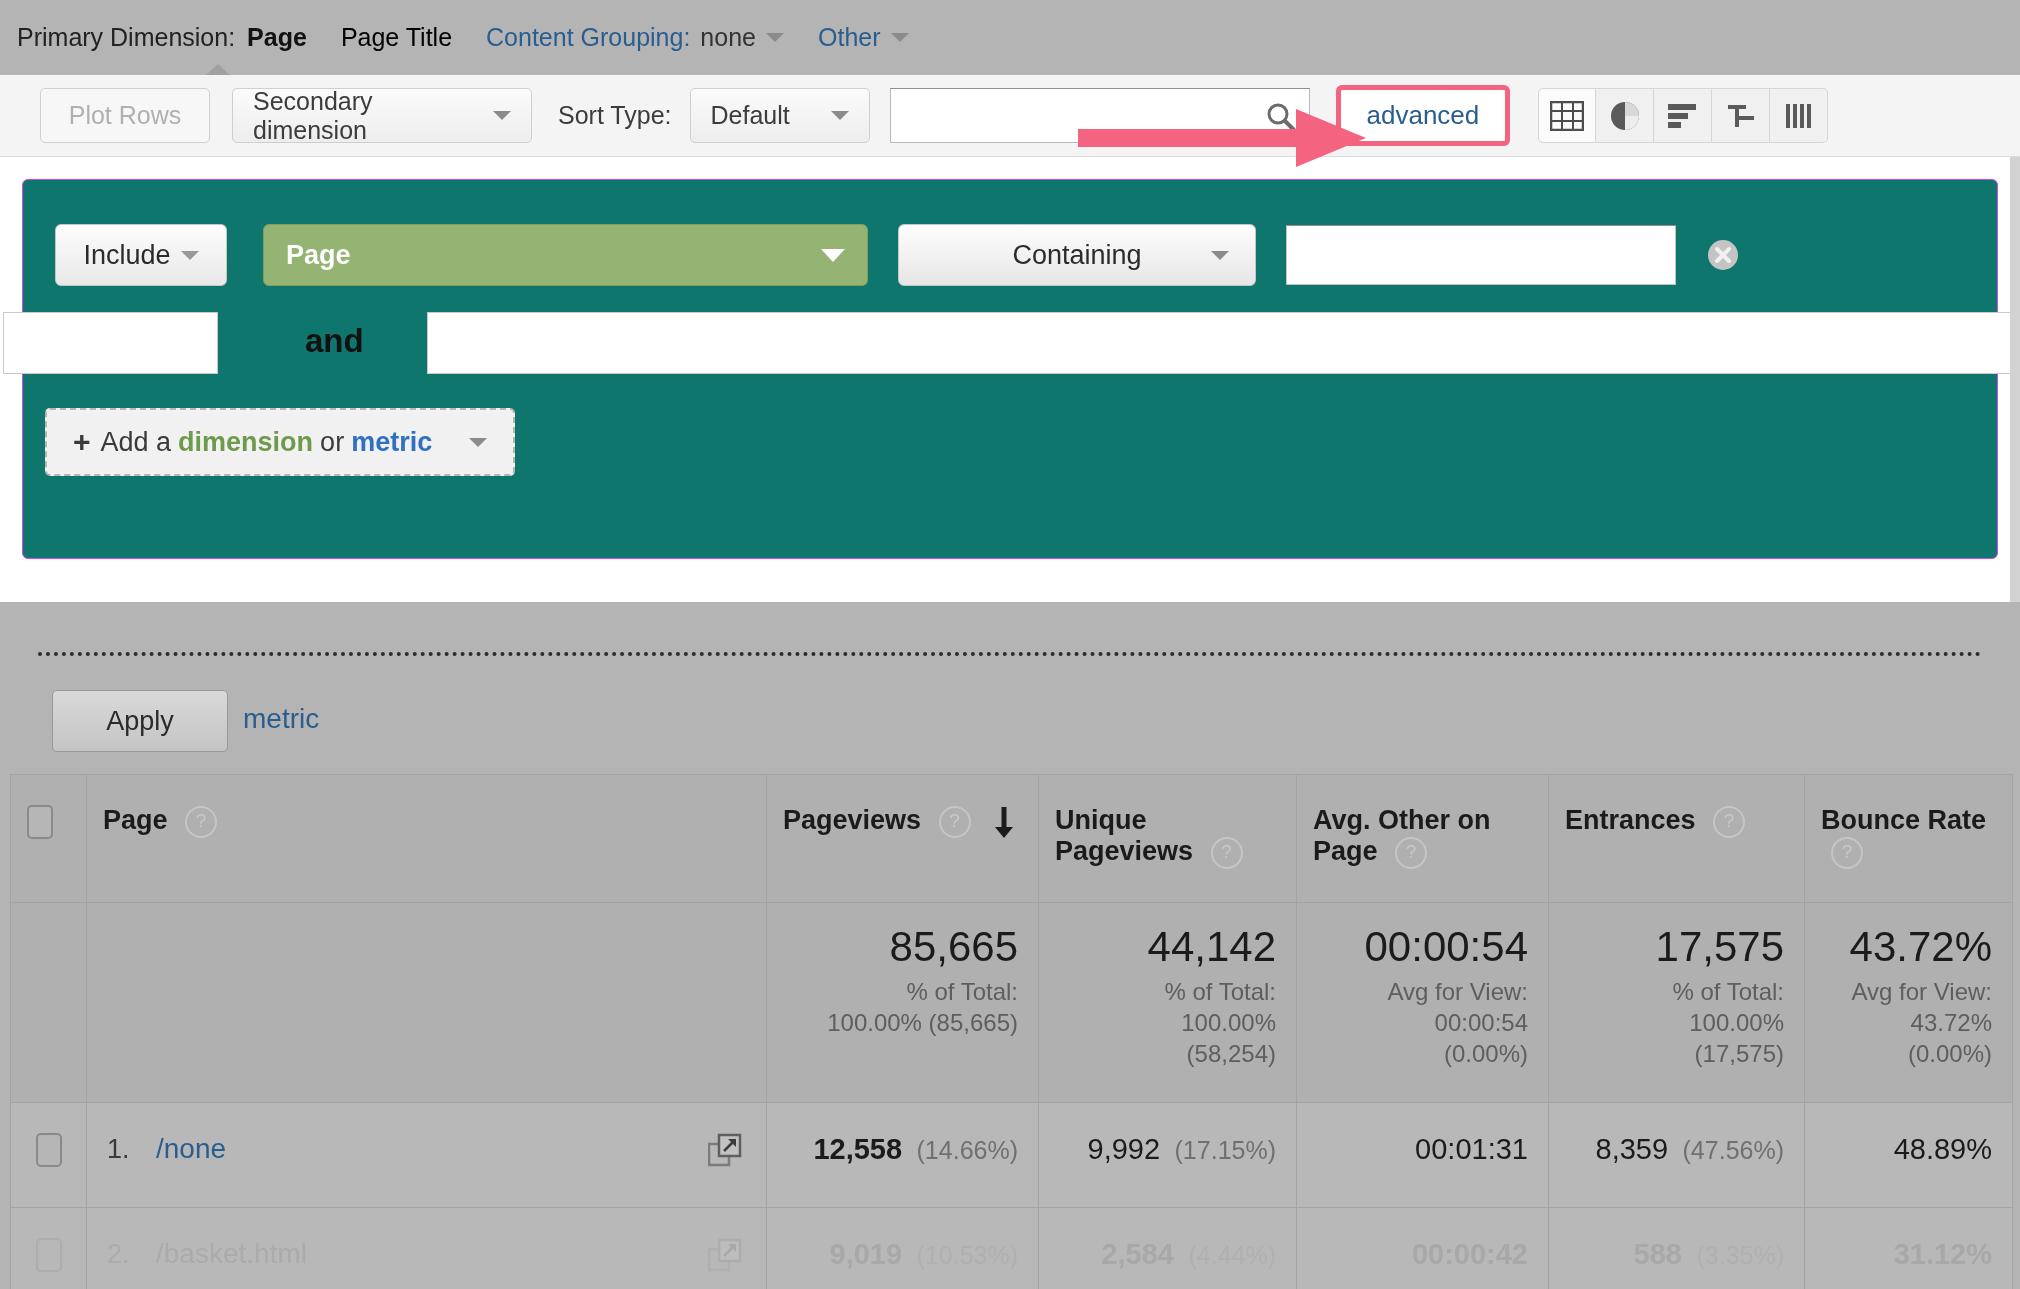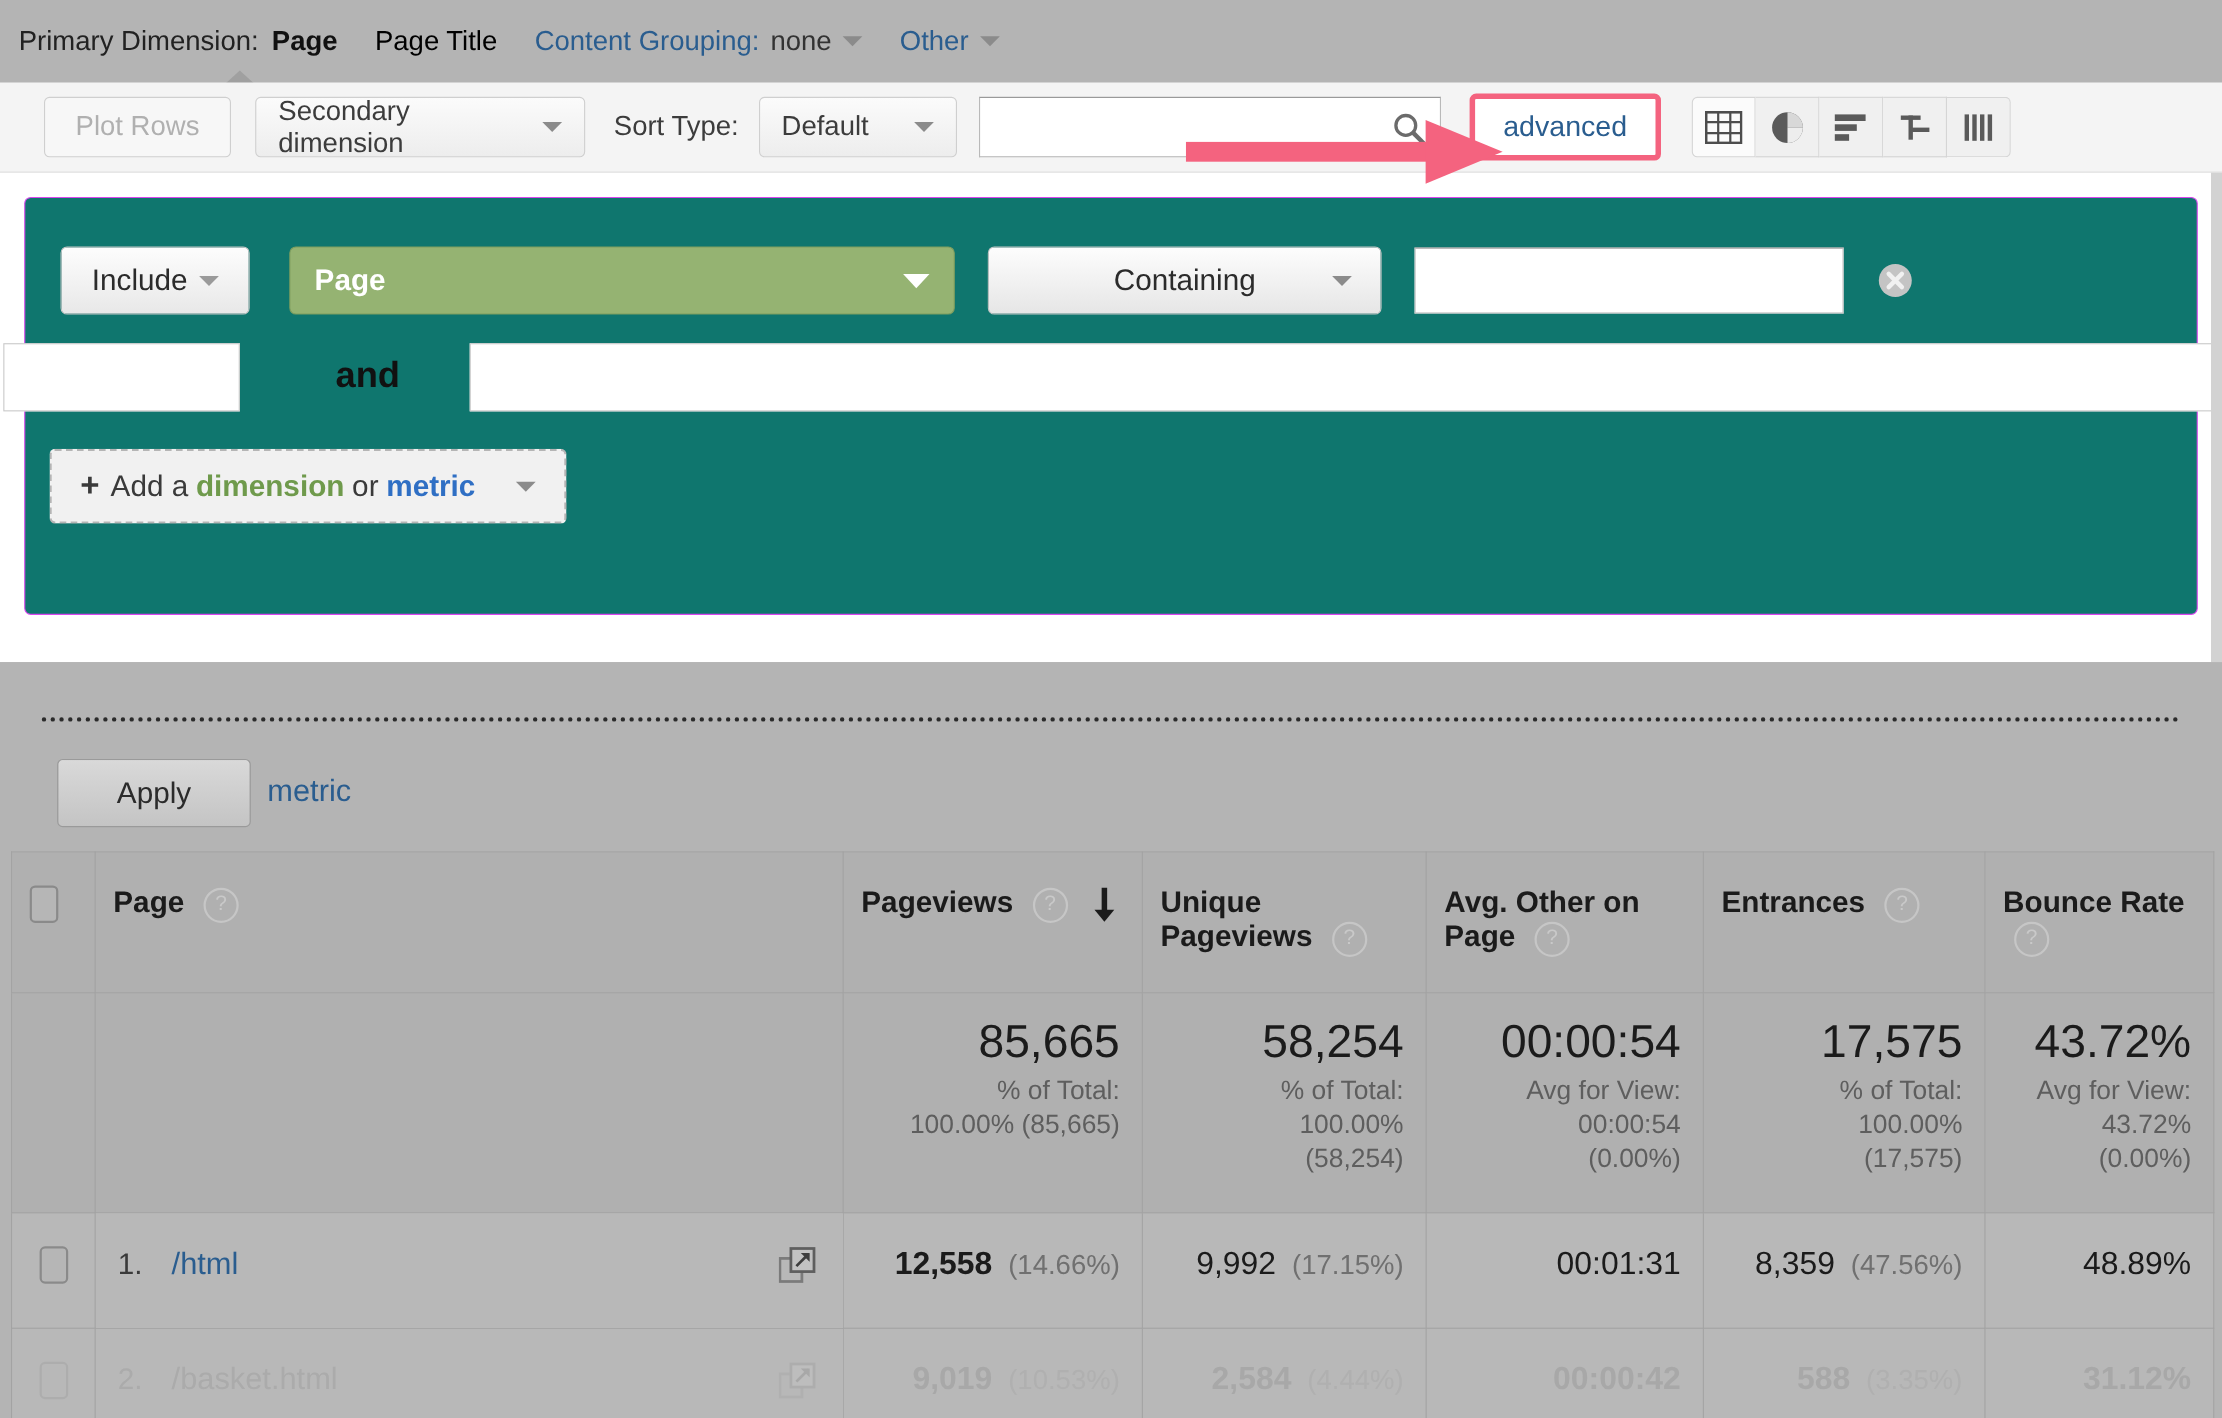--- a/index.html
+++ b/index.html
@@ -440,21 +440,21 @@
 
     <tr class="sum-row">
       <td></td>
       <td></td>
       <td>
         <div class="sum-big">85,665</div>
         <div class="sum-sm">% of Total:</div>
         <div class="sum-sm" style="margin-top:0">100.00% (85,665)</div>
       </td>
       <td>
-        <div class="sum-big">58,254</div>
+        <div class="sum-big">44,142</div>
         <div class="sum-sm">% of Total:</div>
         <div class="sum-sm" style="margin-top:0">100.00%</div>
         <div class="sum-sm" style="margin-top:0">(58,254)</div>
       </td>
       <td>
         <div class="sum-big">00:00:54</div>
         <div class="sum-sm">Avg for View:</div>
         <div class="sum-sm" style="margin-top:0">00:00:54</div>
         <div class="sum-sm" style="margin-top:0">(0.00%)</div>
       </td>
@@ -471,21 +471,21 @@
         <div class="sum-sm" style="margin-top:0">(0.00%)</div>
       </td>
     </tr>
 
     <tr class="data-row">
       <td style="text-align:center">
         <span class="chk"></span>
       </td>
       <td class="cell-page">
         <span class="idx">1.</span>
-        <a class="pagelink">/html</a>
+        <a class="pagelink">/none</a>
         <svg class="openicon" width="34" height="34" viewBox="0 0 34 34">
           <rect x="1" y="11" width="20" height="21" fill="none" stroke="#7b7b7b" stroke-width="2.5"></rect>
           <rect x="11" y="2" width="21" height="21" fill="#c2c2c2" stroke="#5f5f5f" stroke-width="2.5"></rect>
           <line x1="16" y1="18" x2="27" y2="7" stroke="#3d3d3d" stroke-width="2.5"></line>
           <polygon points="28,6 28,14 20,6" fill="#3d3d3d"></polygon>
         </svg>
       </td>
       <td>
         <span class="mval">12,558</span>
         <span class="mpct">(14.66%)</span>

